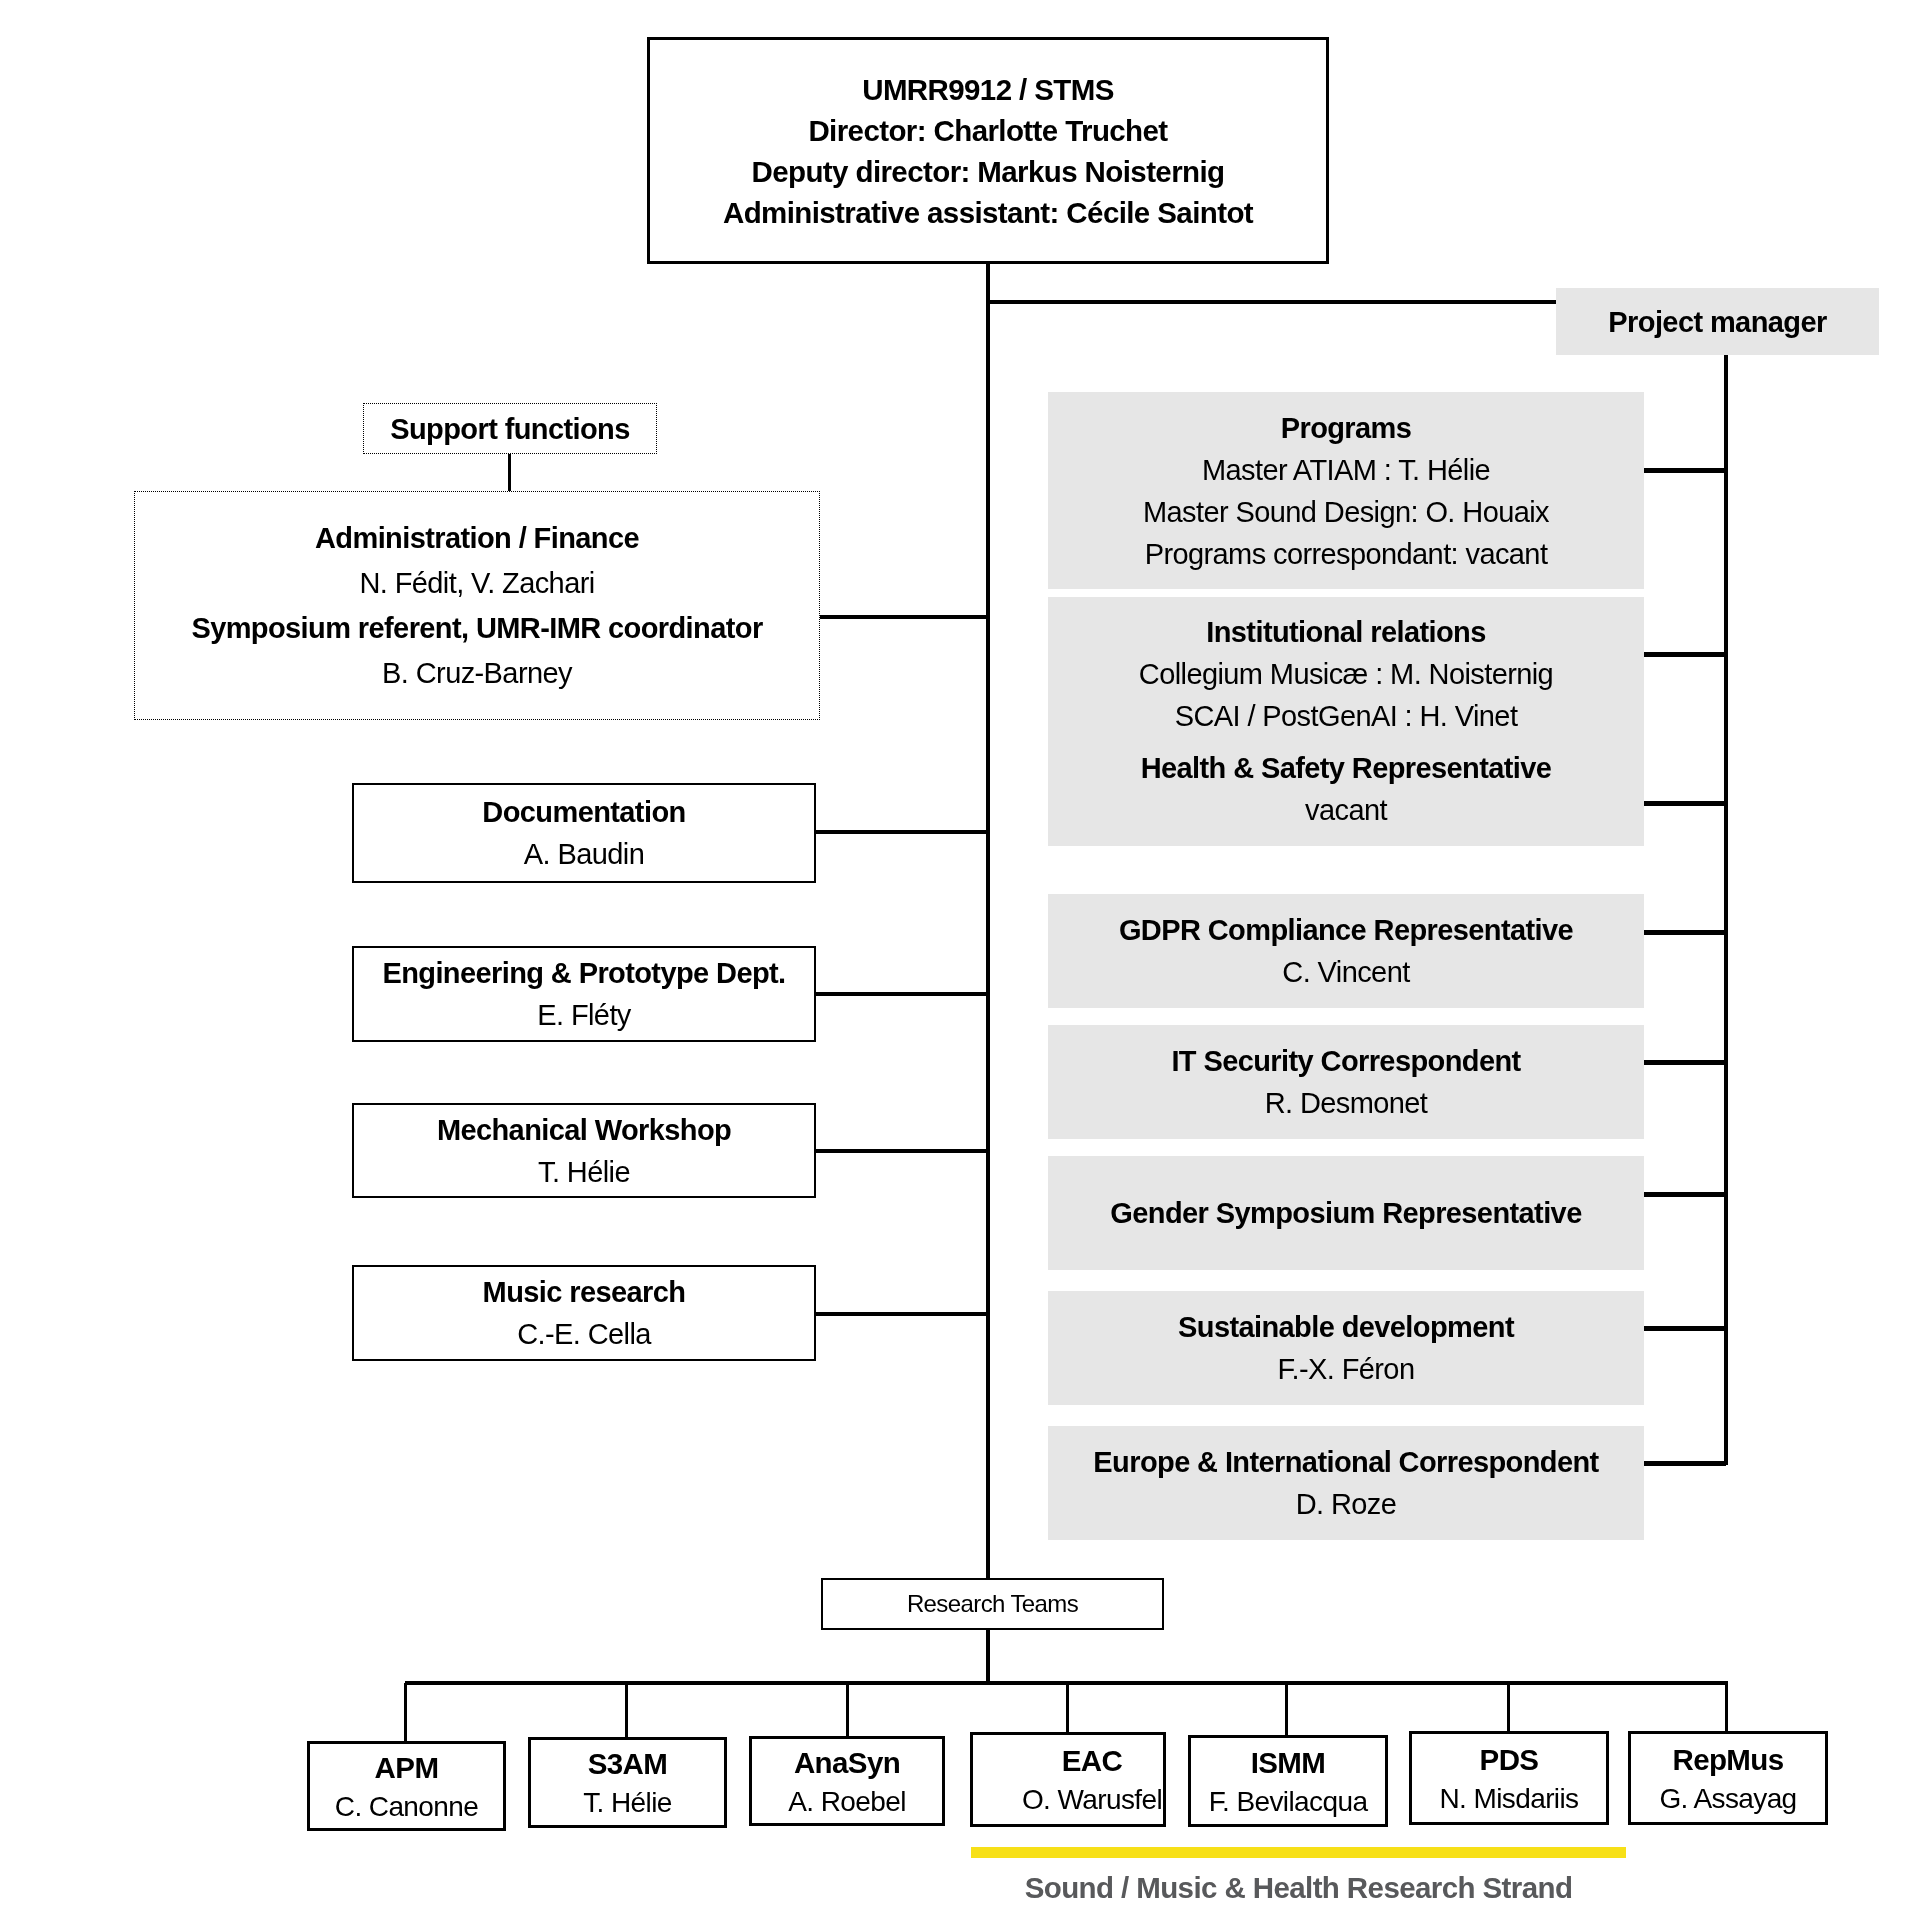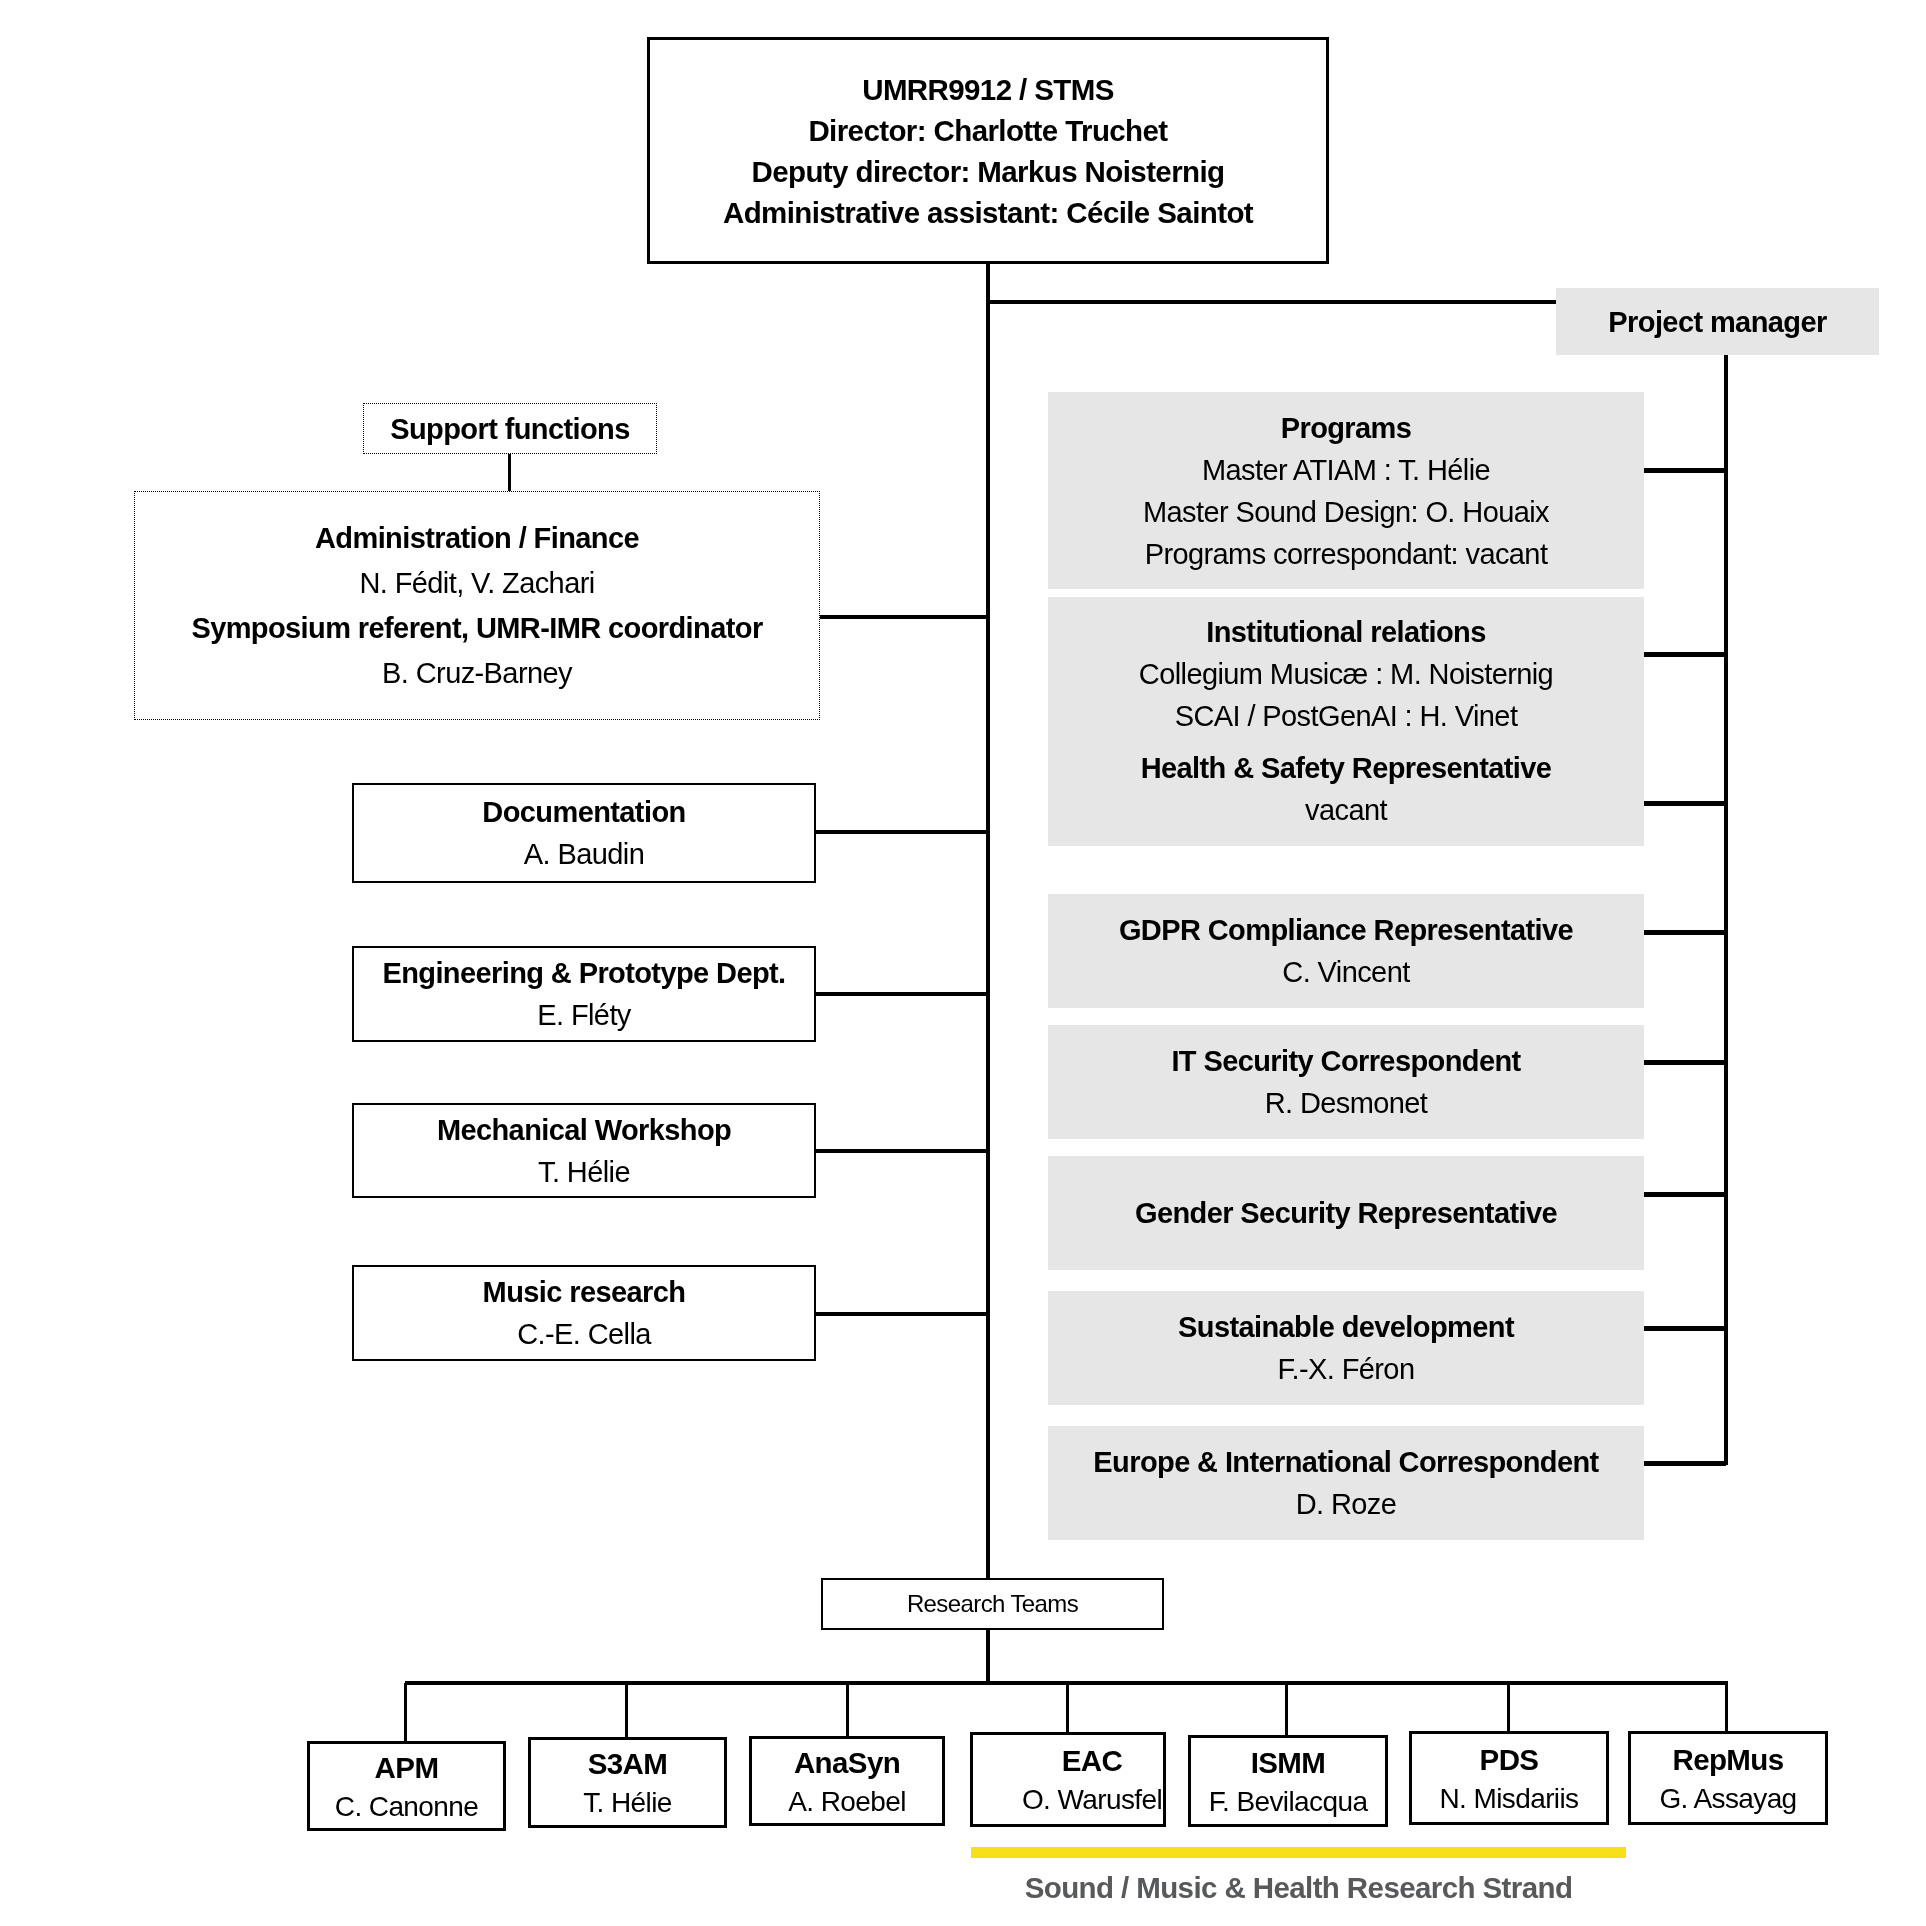--- a/index.html
+++ b/index.html
@@ -119,21 +119,21 @@
   </div>
   <div class="box gray fs45" style="left:1048px; top:874px; width:596px; height:114px;">
     <div class="b">GDPR Compliance Representative</div>
     <div>C. Vincent</div>
   </div>
   <div class="box gray fs45" style="left:1048px; top:1005px; width:596px; height:114px;">
     <div class="b">IT Security Correspondent</div>
     <div>R. Desmonet</div>
   </div>
   <div class="box gray fs45" style="left:1048px; top:1136px; width:596px; height:114px;">
-    <div class="b">Gender Security Representative</div>
+    <div class="b">Gender Symposium Representative</div>
   </div>
   <div class="box gray fs45" style="left:1048px; top:1271px; width:596px; height:114px;">
     <div class="b">Sustainable development</div>
     <div>F.-X. Féron</div>
   </div>
   <div class="box gray fs45" style="left:1048px; top:1406px; width:596px; height:114px;">
     <div class="b">Europe &amp; International Correspondent</div>
     <div>D. Roze</div>
   </div>
 

